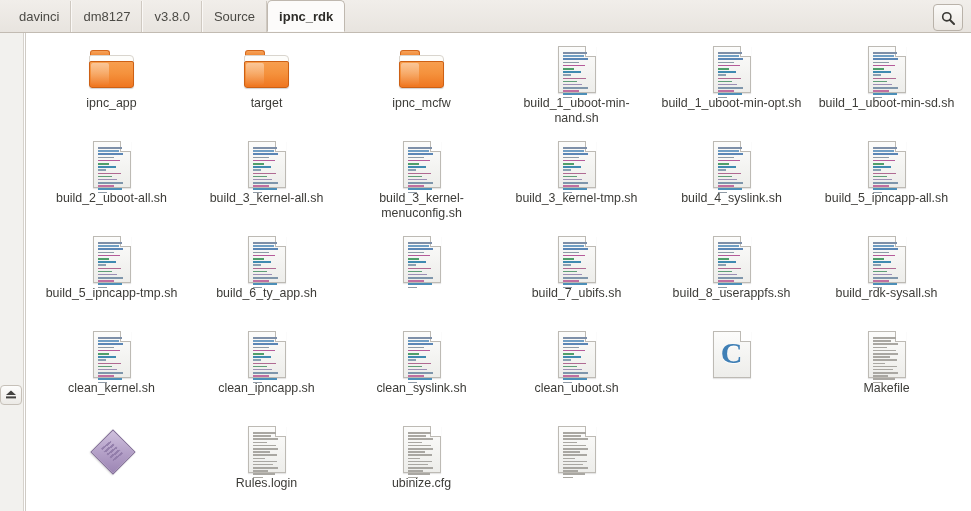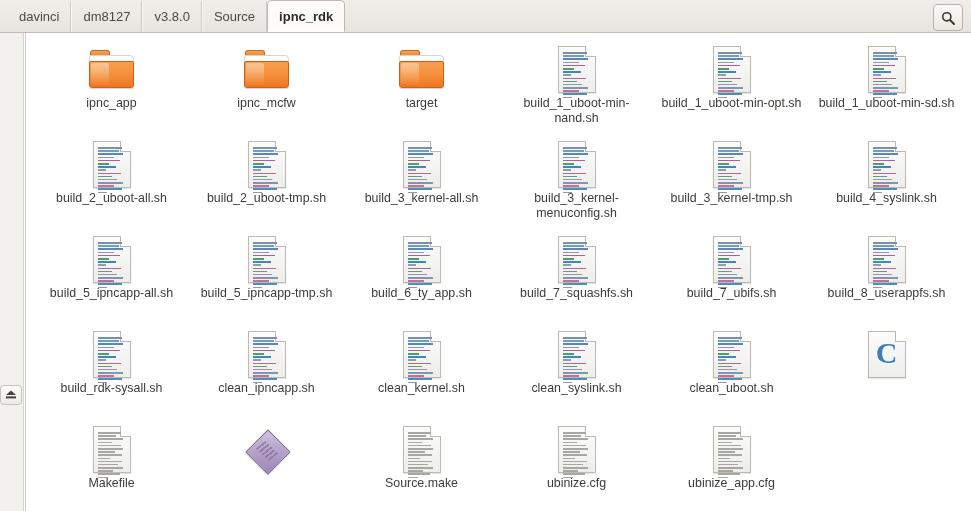--- a/index.html
+++ b/index.html
@@ -315,32 +315,32 @@
         </div>
         <div class="cell">
           <div class="icon-wrap">
             <div class="folder">
               <div class="tab"></div>
               <div class="back"></div>
               <div class="front"></div>
               <div class="gloss"></div>
             </div>
           </div>
-          <div class="label">ipnc_mcfw</div>
+          <div class="label">target</div>
         </div>
         <div class="cell">
           <div class="icon-wrap">
             <div class="folder">
               <div class="tab"></div>
               <div class="back"></div>
               <div class="front"></div>
               <div class="gloss"></div>
             </div>
           </div>
-          <div class="label">target</div>
+          <div class="label">ipnc_mcfw</div>
         </div>
         <div class="cell">
           <div class="icon-wrap">
             <div class="doc">
               <div class="fold"></div>
               <div class="lines">
                 <i style="width: 92%; background: rgb(125, 143, 168);"></i>
                 <i style="width: 78%; background: rgb(111, 158, 196);"></i>
                 <i style="width: 96%; background: rgb(91, 134, 181);"></i>
                 <i style="width: 60%; background: rgb(140, 154, 166);"></i>
@@ -451,45 +451,20 @@
                 <i style="width: 88%; background: rgb(176, 106, 146);"></i>
                 <i style="width: 52%; background: rgb(95, 158, 119);"></i>
                 <i style="width: 74%; background: rgb(156, 143, 181);"></i>
                 <i style="width: 96%; background: rgb(127, 150, 171);"></i>
                 <i style="width: 62%; background: rgb(192, 111, 160);"></i>
                 <i style="width: 90%; background: rgb(77, 143, 184);"></i>
                 <i style="width: 36%; background: rgb(143, 154, 165);"></i>
               </div>
             </div>
           </div>
-          <div class="label">build_2_uboot-tmp.sh</div>
-        </div>
-        <div class="cell">
-          <div class="icon-wrap">
-            <div class="doc">
-              <div class="fold"></div>
-              <div class="lines">
-                <i style="width: 92%; background: rgb(125, 143, 168);"></i>
-                <i style="width: 78%; background: rgb(111, 158, 196);"></i>
-                <i style="width: 96%; background: rgb(91, 134, 181);"></i>
-                <i style="width: 60%; background: rgb(140, 154, 166);"></i>
-                <i style="width: 84%; background: rgb(181, 91, 154);"></i>
-                <i style="width: 44%; background: rgb(79, 158, 106);"></i>
-                <i style="width: 70%; background: rgb(63, 138, 176);"></i>
-                <i style="width: 30%; background: rgb(138, 160, 178);"></i>
-                <i style="width: 88%; background: rgb(176, 106, 146);"></i>
-                <i style="width: 52%; background: rgb(95, 158, 119);"></i>
-                <i style="width: 74%; background: rgb(156, 143, 181);"></i>
-                <i style="width: 96%; background: rgb(127, 150, 171);"></i>
-                <i style="width: 62%; background: rgb(192, 111, 160);"></i>
-                <i style="width: 90%; background: rgb(77, 143, 184);"></i>
-                <i style="width: 36%; background: rgb(143, 154, 165);"></i>
-              </div>
-            </div>
-          </div>
           <div class="label">build_3_kernel-all.sh</div>
         </div>
         <div class="cell">
           <div class="icon-wrap">
             <div class="doc">
               <div class="fold"></div>
               <div class="lines">
                 <i style="width: 92%; background: rgb(125, 143, 168);"></i>
                 <i style="width: 78%; background: rgb(111, 158, 196);"></i>
                 <i style="width: 96%; background: rgb(91, 134, 181);"></i>
@@ -651,21 +626,20 @@
                 <i style="width: 88%; background: rgb(176, 106, 146);"></i>
                 <i style="width: 52%; background: rgb(95, 158, 119);"></i>
                 <i style="width: 74%; background: rgb(156, 143, 181);"></i>
                 <i style="width: 96%; background: rgb(127, 150, 171);"></i>
                 <i style="width: 62%; background: rgb(192, 111, 160);"></i>
                 <i style="width: 90%; background: rgb(77, 143, 184);"></i>
                 <i style="width: 36%; background: rgb(143, 154, 165);"></i>
               </div>
             </div>
           </div>
-          <div class="label">build_7_squashfs.sh</div>
         </div>
         <div class="cell">
           <div class="icon-wrap">
             <div class="doc">
               <div class="fold"></div>
               <div class="lines">
                 <i style="width: 92%; background: rgb(125, 143, 168);"></i>
                 <i style="width: 78%; background: rgb(111, 158, 196);"></i>
                 <i style="width: 96%; background: rgb(91, 134, 181);"></i>
                 <i style="width: 60%; background: rgb(140, 154, 166);"></i>
@@ -751,46 +725,46 @@
                 <i style="width: 88%; background: rgb(176, 106, 146);"></i>
                 <i style="width: 52%; background: rgb(95, 158, 119);"></i>
                 <i style="width: 74%; background: rgb(156, 143, 181);"></i>
                 <i style="width: 96%; background: rgb(127, 150, 171);"></i>
                 <i style="width: 62%; background: rgb(192, 111, 160);"></i>
                 <i style="width: 90%; background: rgb(77, 143, 184);"></i>
                 <i style="width: 36%; background: rgb(143, 154, 165);"></i>
               </div>
             </div>
           </div>
+          <div class="label">clean_kernel.sh</div>
+        </div>
+        <div class="cell">
+          <div class="icon-wrap">
+            <div class="doc">
+              <div class="fold"></div>
+              <div class="lines">
+                <i style="width: 92%; background: rgb(125, 143, 168);"></i>
+                <i style="width: 78%; background: rgb(111, 158, 196);"></i>
+                <i style="width: 96%; background: rgb(91, 134, 181);"></i>
+                <i style="width: 60%; background: rgb(140, 154, 166);"></i>
+                <i style="width: 84%; background: rgb(181, 91, 154);"></i>
+                <i style="width: 44%; background: rgb(79, 158, 106);"></i>
+                <i style="width: 70%; background: rgb(63, 138, 176);"></i>
+                <i style="width: 30%; background: rgb(138, 160, 178);"></i>
+                <i style="width: 88%; background: rgb(176, 106, 146);"></i>
+                <i style="width: 52%; background: rgb(95, 158, 119);"></i>
+                <i style="width: 74%; background: rgb(156, 143, 181);"></i>
+                <i style="width: 96%; background: rgb(127, 150, 171);"></i>
+                <i style="width: 62%; background: rgb(192, 111, 160);"></i>
+                <i style="width: 90%; background: rgb(77, 143, 184);"></i>
+                <i style="width: 36%; background: rgb(143, 154, 165);"></i>
+              </div>
+            </div>
+          </div>
           <div class="label">clean_ipncapp.sh</div>
-        </div>
-        <div class="cell">
-          <div class="icon-wrap">
-            <div class="doc">
-              <div class="fold"></div>
-              <div class="lines">
-                <i style="width: 92%; background: rgb(125, 143, 168);"></i>
-                <i style="width: 78%; background: rgb(111, 158, 196);"></i>
-                <i style="width: 96%; background: rgb(91, 134, 181);"></i>
-                <i style="width: 60%; background: rgb(140, 154, 166);"></i>
-                <i style="width: 84%; background: rgb(181, 91, 154);"></i>
-                <i style="width: 44%; background: rgb(79, 158, 106);"></i>
-                <i style="width: 70%; background: rgb(63, 138, 176);"></i>
-                <i style="width: 30%; background: rgb(138, 160, 178);"></i>
-                <i style="width: 88%; background: rgb(176, 106, 146);"></i>
-                <i style="width: 52%; background: rgb(95, 158, 119);"></i>
-                <i style="width: 74%; background: rgb(156, 143, 181);"></i>
-                <i style="width: 96%; background: rgb(127, 150, 171);"></i>
-                <i style="width: 62%; background: rgb(192, 111, 160);"></i>
-                <i style="width: 90%; background: rgb(77, 143, 184);"></i>
-                <i style="width: 36%; background: rgb(143, 154, 165);"></i>
-              </div>
-            </div>
-          </div>
-          <div class="label">clean_kernel.sh</div>
         </div>
         <div class="cell">
           <div class="icon-wrap">
             <div class="doc">
               <div class="fold"></div>
               <div class="lines">
                 <i style="width: 92%; background: rgb(125, 143, 168);"></i>
                 <i style="width: 78%; background: rgb(111, 158, 196);"></i>
                 <i style="width: 96%; background: rgb(91, 134, 181);"></i>
                 <i style="width: 60%; background: rgb(140, 154, 166);"></i>
@@ -909,21 +883,21 @@
                 <i style="width: 48%;"></i>
                 <i style="width: 92%;"></i>
                 <i style="width: 76%;"></i>
                 <i style="width: 96%;"></i>
                 <i style="width: 58%;"></i>
                 <i style="width: 84%;"></i>
                 <i style="width: 40%;"></i>
               </div>
             </div>
           </div>
-          <div class="label">Source.make</div>
+          <div class="label">Rules.login</div>
         </div>
         <div class="cell">
           <div class="icon-wrap">
             <div class="doc plain">
               <div class="fold"></div>
               <div class="lines">
                 <i style="width: 88%;"></i>
                 <i style="width: 70%;"></i>
                 <i style="width: 94%;"></i>
                 <i style="width: 52%;"></i>
@@ -959,18 +933,17 @@
                 <i style="width: 48%;"></i>
                 <i style="width: 92%;"></i>
                 <i style="width: 76%;"></i>
                 <i style="width: 96%;"></i>
                 <i style="width: 58%;"></i>
                 <i style="width: 84%;"></i>
                 <i style="width: 40%;"></i>
               </div>
             </div>
           </div>
-          <div class="label">ubinize_app.cfg</div>
         </div>
       </div>
   </div>
 
 </div>
 
 </body></html>

